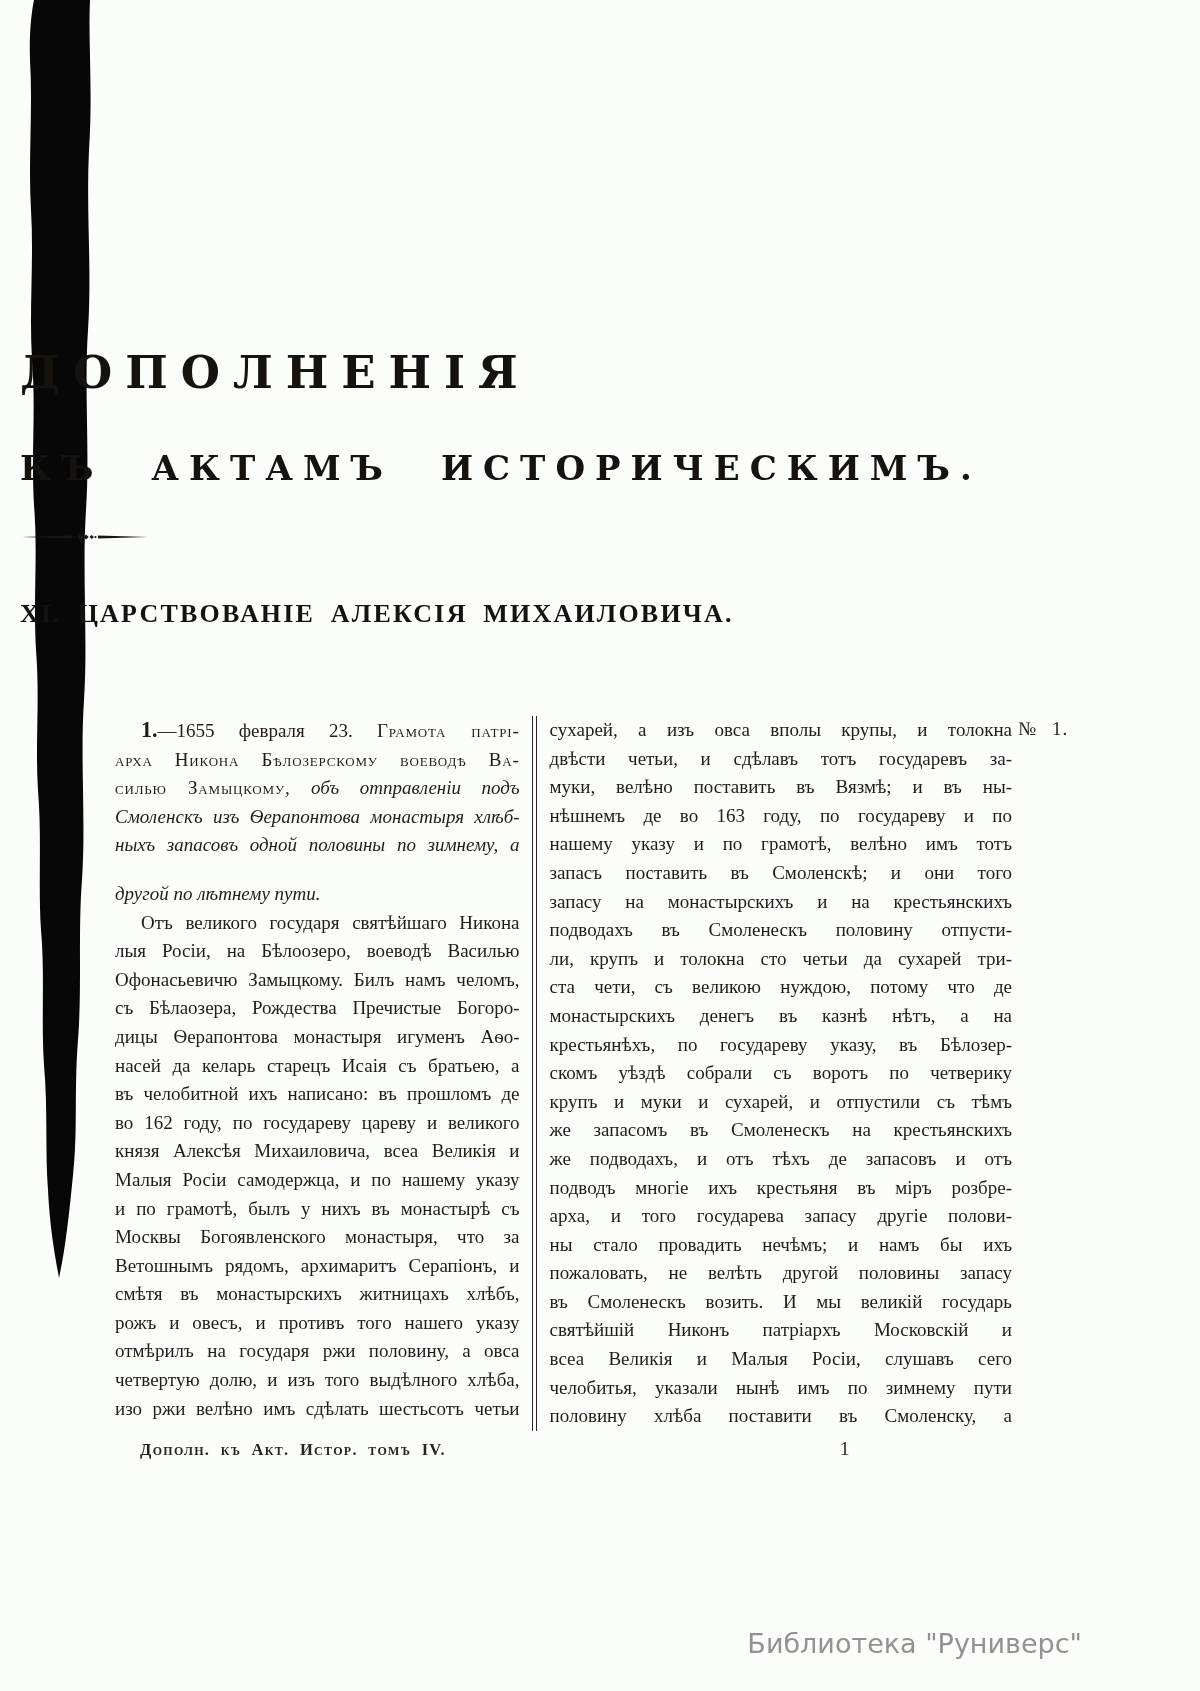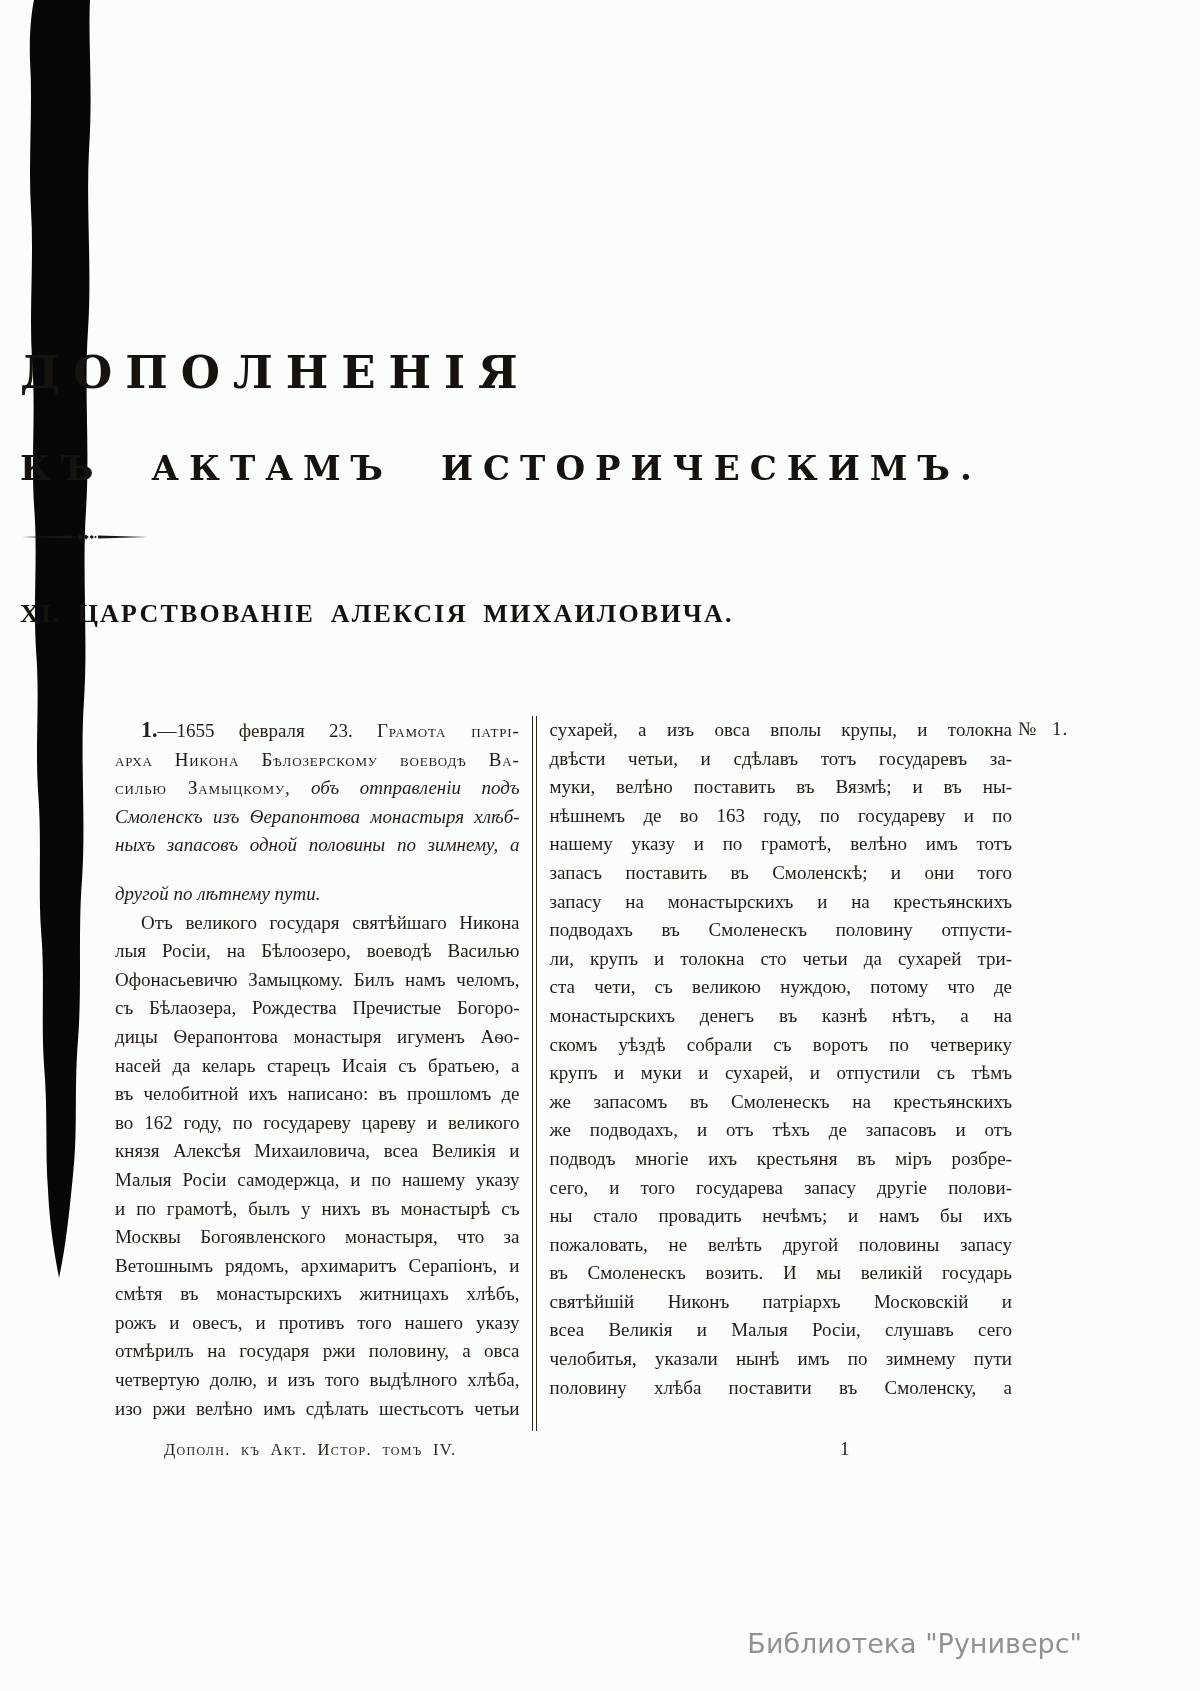--- a/index.html
+++ b/index.html
@@ -51,21 +51,21 @@
   .seg-b{font-weight:bold;font-size:1.16em;}
   .seg-c{font-variant:small-caps;letter-spacing:0.8px;margin-top:48px;}
   .seg-i{font-style:italic;}
   .margin-note{
     position:absolute;left:1018px;top:718px;
     font-size:19px;letter-spacing:1px;word-spacing:9px;color:#2a241c;
   }
   .footer-citation{
     position:absolute;left:140px;top:1440px;
     font-size:16.5px;letter-spacing:1.3px;word-spacing:5px;
-    font-variant:small-caps;font-weight:normal;color:#2a241c;margin-left:24px;
+    font-variant:small-caps;font-weight:bold;color:#2a241c;
   }
   .page-signature{
     position:absolute;left:840px;top:1438px;
     font-size:19px;color:#2a241c;
   }
   .watermark{
     position:absolute;right:118px;top:1628px;
     font-size:27px;color:#929292;
     font-family:"DejaVu Sans","Liberation Sans",sans-serif;
   }
@@ -139,26 +139,27 @@
         <div class="line"><span class="seg-r">двѣсти четьи, и сдѣлавъ тотъ государевъ за-</span></div>
         <div class="line"><span class="seg-r">муки, велѣно поставить въ Вязмѣ; и въ ны-</span></div>
         <div class="line"><span class="seg-r">нѣшнемъ де во 163 году, по государеву и по</span></div>
         <div class="line"><span class="seg-r">нашему указу и по грамотѣ, велѣно имъ тотъ</span></div>
         <div class="line"><span class="seg-r">запасъ поставить въ Смоленскѣ; и они того</span></div>
         <div class="line"><span class="seg-r">запасу на монастырскихъ и на крестьянскихъ</span></div>
         <div class="line"><span class="seg-r">подводахъ въ Смоленескъ половину отпусти-</span></div>
         <div class="line"><span class="seg-r">ли, крупъ и толокна сто четьи да сухарей три-</span></div>
         <div class="line"><span class="seg-r">ста чети, съ великою нуждою, потому что де</span></div>
         <div class="line"><span class="seg-r">монастырскихъ денегъ въ казнѣ нѣтъ, а на</span></div>
+        <div class="line"><span class="seg-r">крестьянѣхъ, по государеву указу, въ Бѣлозер-</span></div>
         <div class="line"><span class="seg-r">скомъ уѣздѣ собрали съ воротъ по четверику</span></div>
         <div class="line"><span class="seg-r">крупъ и муки и сухарей, и отпустили съ тѣмъ</span></div>
         <div class="line"><span class="seg-r">же запасомъ въ Смоленескъ на крестьянскихъ</span></div>
         <div class="line"><span class="seg-r">же подводахъ, и отъ тѣхъ де запасовъ и отъ</span></div>
         <div class="line"><span class="seg-r">подводъ многіе ихъ крестьяня въ міръ розбре-</span></div>
-        <div class="line"><span class="seg-r">сего, и того государева запасу другіе полови-</span></div>
+        <div class="line"><span class="seg-r">арха, и того государева запасу другіе полови-</span></div>
         <div class="line"><span class="seg-r">ны стало провадить нечѣмъ; и намъ бы ихъ</span></div>
         <div class="line"><span class="seg-r">пожаловать, не велѣть другой половины запасу</span></div>
         <div class="line"><span class="seg-r">въ Смоленескъ возить. И мы великій государь</span></div>
         <div class="line"><span class="seg-r">святѣйшій Никонъ патріархъ Московскій и</span></div>
         <div class="line"><span class="seg-r">всеа Великія и Малыя Росіи, слушавъ сего</span></div>
         <div class="line"><span class="seg-r">челобитья, указали нынѣ имъ по зимнему пути</span></div>
         <div class="line"><span class="seg-r">половину хлѣба поставити въ Смоленску, а</span></div>
       </div>
   </div>
 

